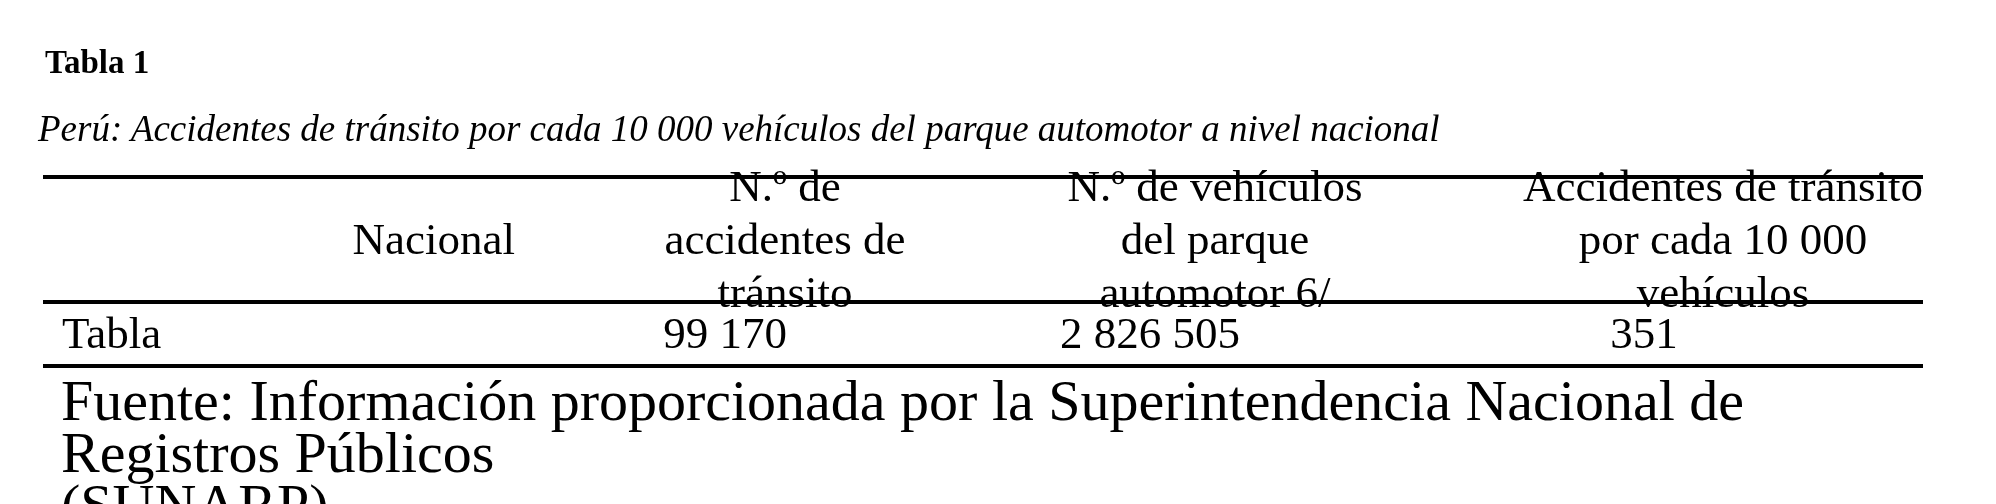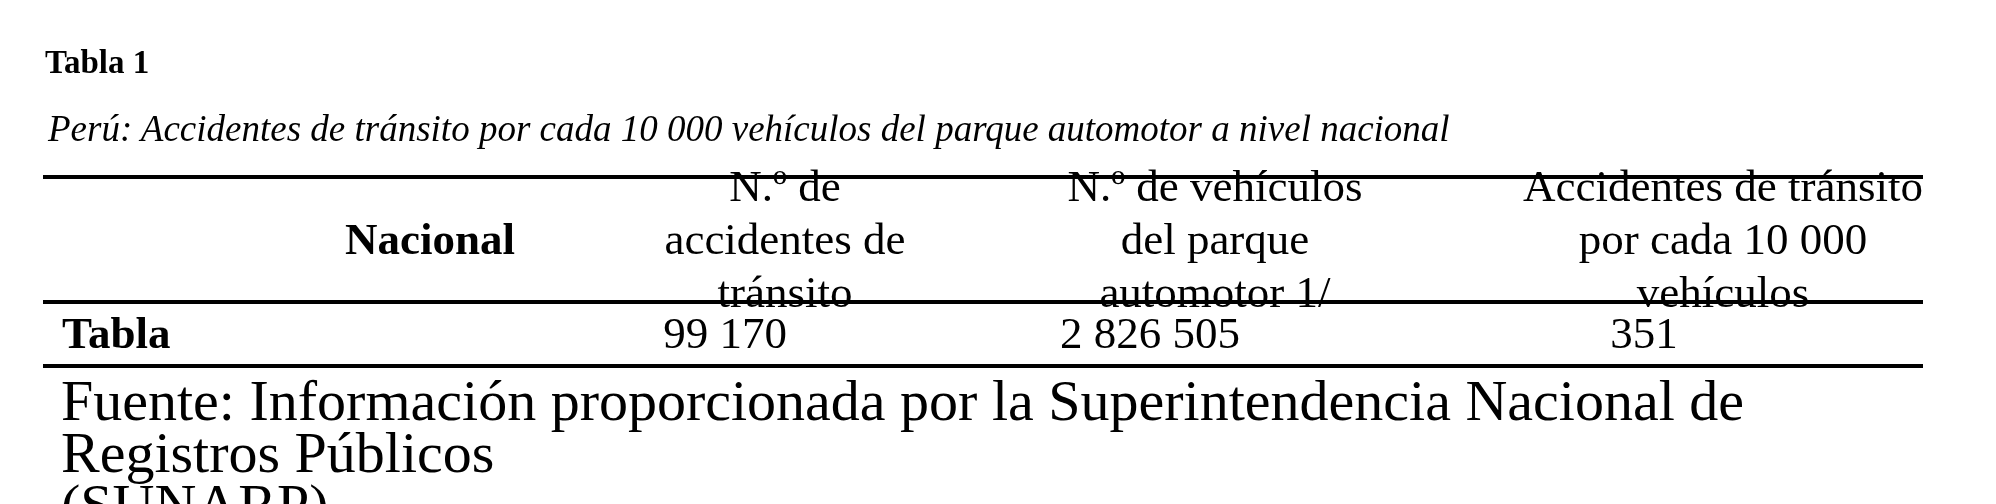--- a/index.html
+++ b/index.html
@@ -1,28 +1,28 @@
 <!DOCTYPE html>
 <html><head>
 <meta charset="utf-8">
 <style>
   html, body { margin: 0; padding: 0; background: #ffffff; }
   body { width: 1996px; height: 504px; position: relative; overflow: hidden;
          font-family: "Liberation Serif", "DejaVu Serif", serif; color: #000; }
   .abs { position: absolute; white-space: nowrap; }
   #table-label { left: 45px; top: 40px; font-size: 33px; font-weight: bold; line-height: 44px; }
-  #table-caption { left: 48px; top: 108px; font-size: 37px; font-style: italic; line-height: 42px; }
+  #table-caption { left: 38px; top: 108px; font-size: 37px; font-style: italic; line-height: 42px; }
   .rule { position: absolute; left: 43px; width: 1880px; height: 4px; background: #000; }
   #rule-top { top: 175px; }
   #rule-head { top: 300px; }
   #rule-bottom { top: 364px; }
   .cell { position: absolute; text-align: center; font-size: 45px; line-height: 53px; }
   .hdr { top: 186px; height: 106px; display: flex; align-items: center; justify-content: flex-end; }
   .hdr span { display: block; text-align: center; }
-  .c1 { left: 43px; width: 472px; font-weight: bold; }
+  .c1 { left: 43px; width: 472px; }
   .c2 { left: 515px; width: 420px; }
   .c3 { left: 935px; width: 430px; }
   .c4 { left: 1365px; width: 558px; }
   .row { top: 307px; height: 53px; }
   .row.c1 { text-align: left; padding-left: 19px; box-sizing: border-box; }
   #footnote { position: absolute; left: 61px; top: 375px; width: 1860px; font-size: 58px; line-height: 52px; white-space: normal; }
 </style>
 </head>
 <body>
 
@@ -31,21 +31,21 @@
 
 <div id="rule-top" class="rule"></div>
 
 <div class="cell hdr c1">
   <span>Nacional</span>
 </div>
 <div class="cell hdr c2">
   <span style="width:300px">N.º de accidentes de tránsito</span>
 </div>
 <div class="cell hdr c3">
-  <span style="width:300px">N.º de vehículos del parque automotor 1/</span>
+  <span style="width:300px">N.º de vehículos del parque automotor 6/</span>
 </div>
 <div class="cell hdr c4">
   <span style="width:400px">Accidentes de tránsito por cada 10 000 vehículos</span>
 </div>
 
 <div id="rule-head" class="rule"></div>
 
 <div class="cell row c1">Tabla</div>
 <div class="cell row c2">99 170</div>
 <div class="cell row c3">2 826 505</div>

